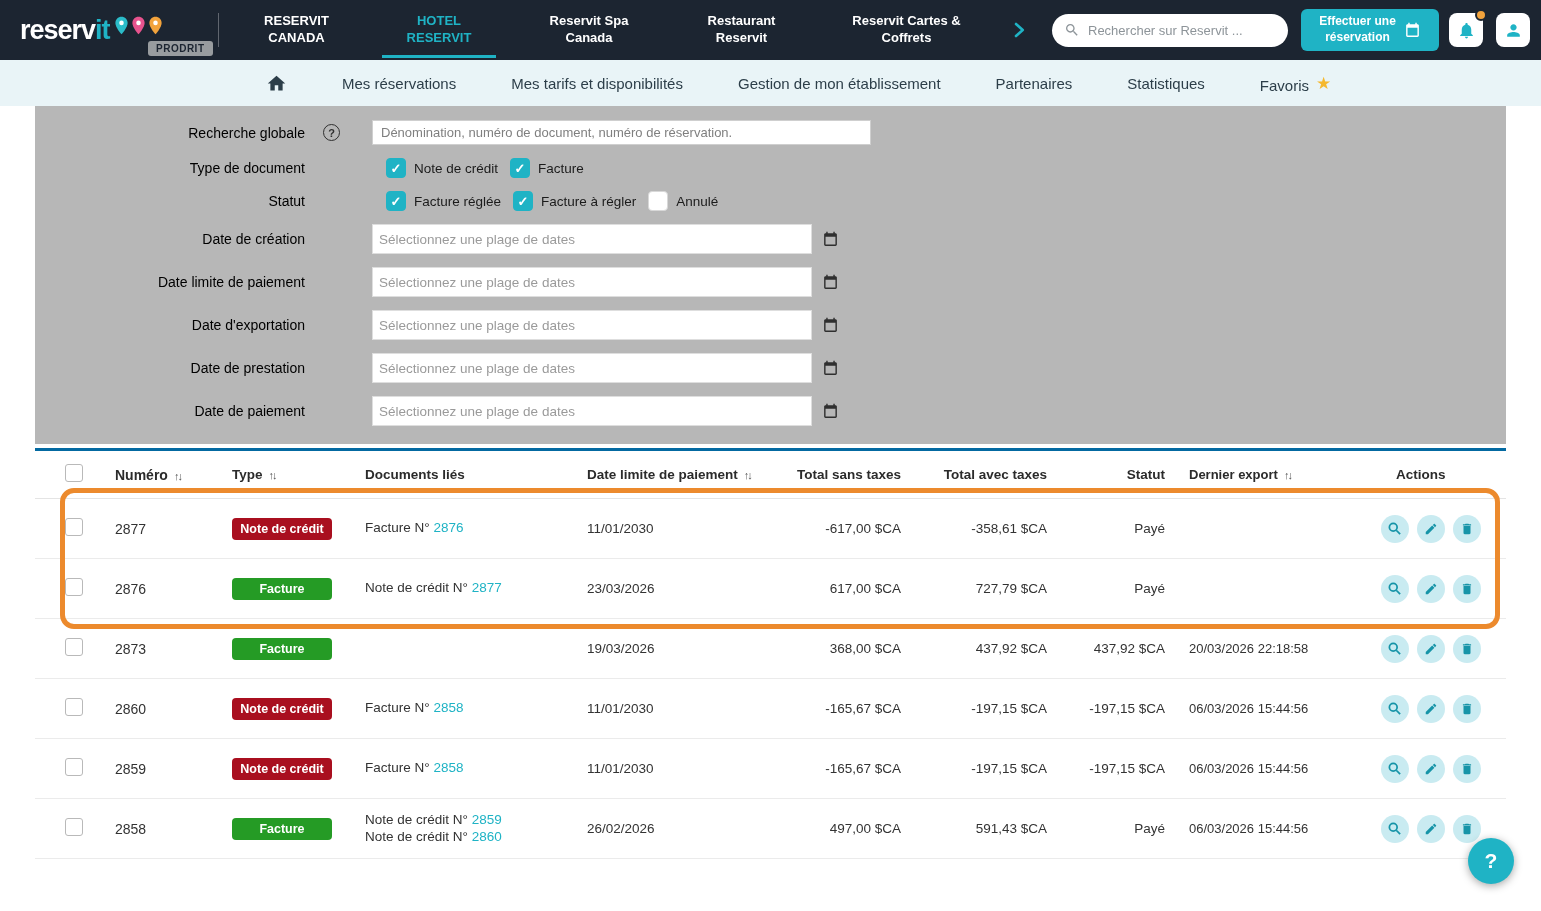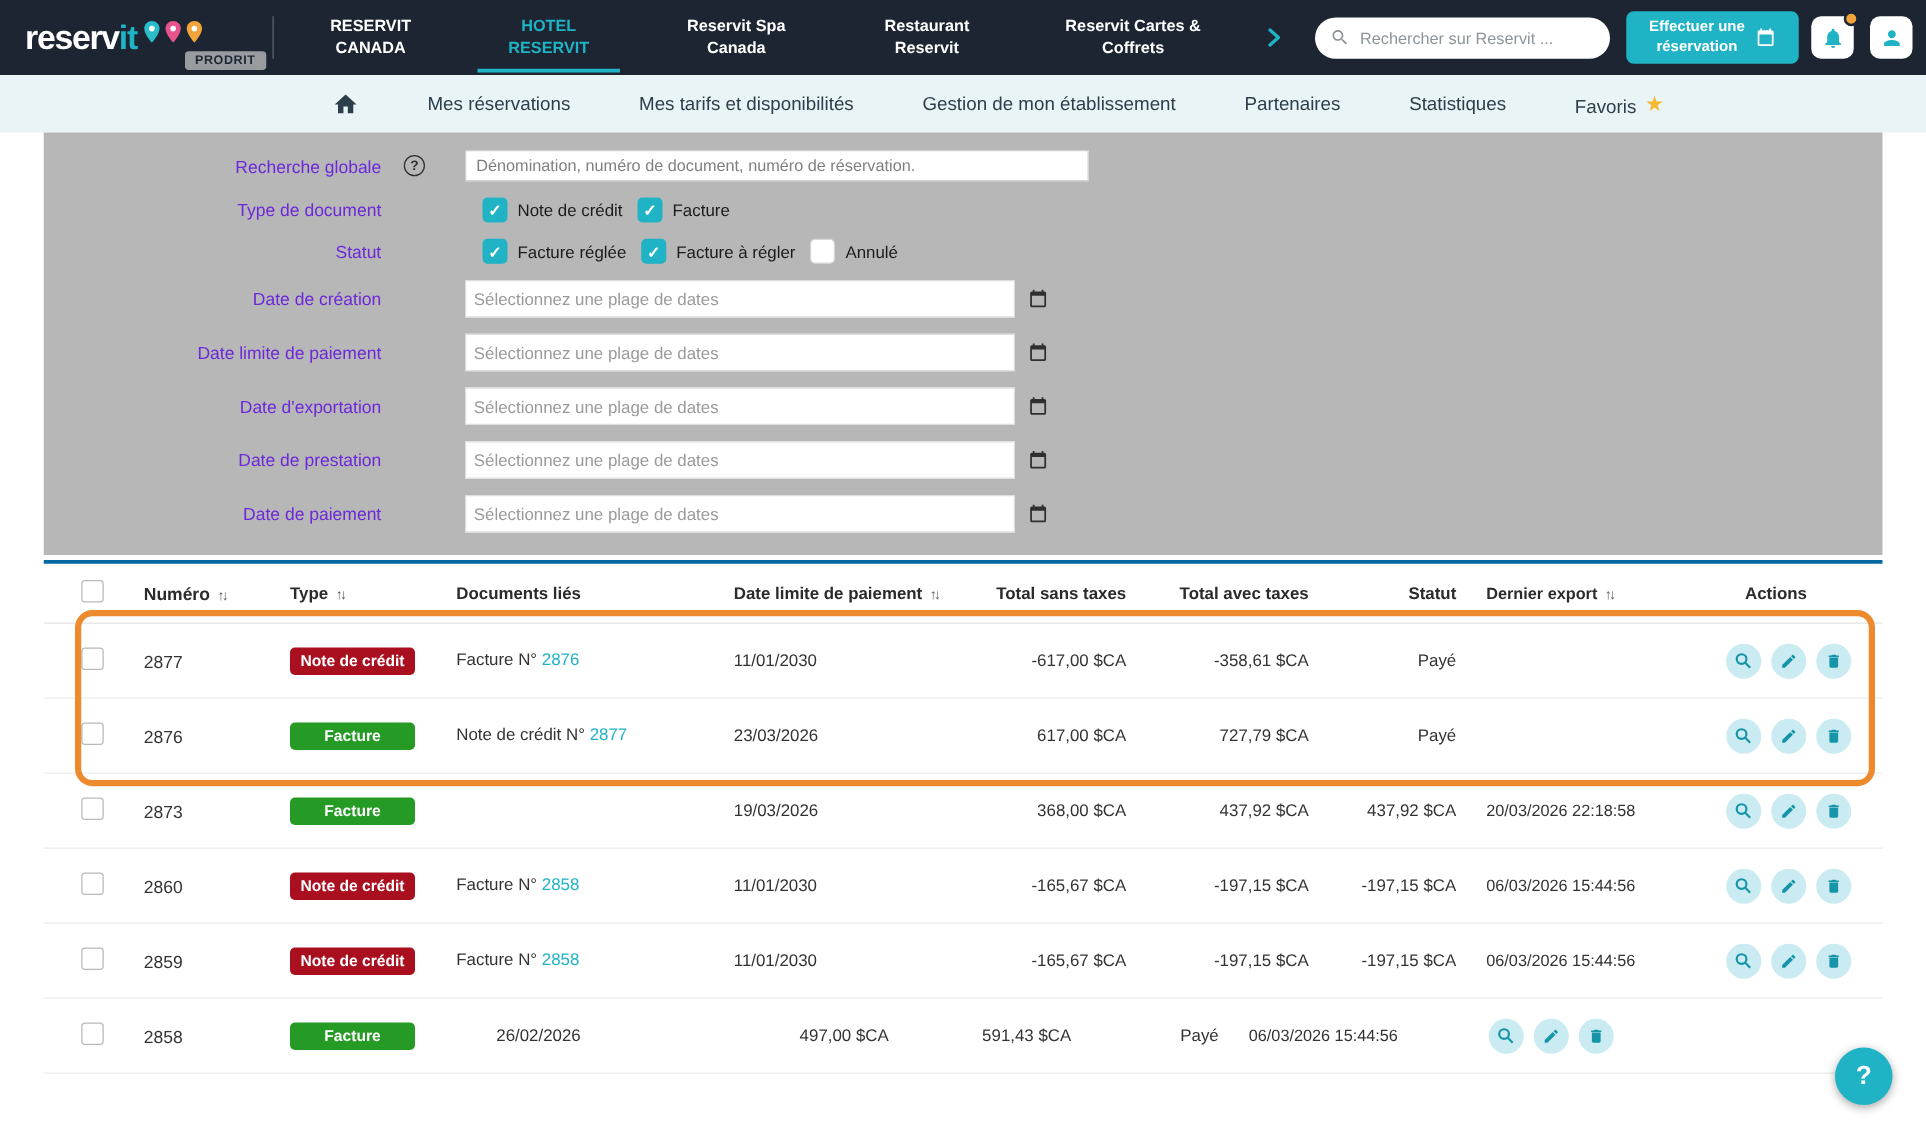--- a/index.html
+++ b/index.html
@@ -46,21 +46,21 @@
   
   .subnav { height: 46px; background: var(--subnav_bg); display: flex; align-items: center; padding-left: 266px; gap: 55px; }
   .subnav-home { display: flex; align-items: center; cursor: pointer; }
   .subnav-item { font-size: 15px; color: #2c3e49; cursor: pointer; white-space: nowrap; display: flex; align-items: flex-end; }
   .subnav-star { color: var(--star); font-size: 17px; margin-left: 7px; }
 
   
   .filters { margin: 0 35px; background: var(--panel_grey); padding: 14px 0 18px; }
   .f-row { display: flex; align-items: center; margin-bottom: 13px; }
   .f-row:last-child { margin-bottom: 0; }
-  .f-label { width: 270px; text-align: right; font-size: 14px; color: #6d28d9; flex-shrink: 0; }
+  .f-label { width: 270px; text-align: right; font-size: 14px; color: #000000; flex-shrink: 0; }
   .f-gap { width: 67px; display: flex; align-items: center; padding-left: 18px; flex-shrink: 0; }
   .help-circle { width: 17px; height: 17px; border-radius: 50%; border: 1px solid #2f2f2f; color: #2f2f2f; font-size: 11px; font-weight: bold; display: flex; align-items: center; justify-content: center; cursor: pointer; }
   .f-input { width: 499px; height: 25px; border: 1px solid #cfcfcf; font-size: 13px; padding: 0 8px; color: #333; }
   .f-input::placeholder { color: #7f7f7f; }
   .date-input { width: 440px; height: 30px; border: 1px solid #dedede; font-size: 13.5px; padding: 0 6px; color: #333; }
   .date-input::placeholder { color: #9a9a9a; }
   .cal-icon { margin-left: 10px; color: #2f2f2f; display: flex; cursor: pointer; }
   .cb-group { display: flex; align-items: center; padding-left: 14px; }
   .cb-opt { display: flex; align-items: center; margin-right: 12px; cursor: pointer; }
   .fcb { width: 20px; height: 20px; border-radius: 4px; background: #fff; border: 1px solid #d8d8d8; display: flex; align-items: center; justify-content: center; }
@@ -464,20 +464,24 @@
             <svg viewBox="0 0 24 24" width="14" height="14" fill="currentColor">
               <path d="M6 19c0 1.1.9 2 2 2h8c1.1 0 2-.9 2-2V7H6v12zM19 4h-3.5l-1-1h-5l-1 1H5v2h14V4z"></path>
             </svg>
           </button>
         </div>
       </div>
       <div class="trow">
         <div class="col c-check"><span class="cb"></span></div>
         <div class="col c-num">2858</div>
         <div class="col c-type"><span class="badge facture">Facture</span></div>
+        <div class="col c-docs">
+          <div class="doc-line"><span>Note de crédit N° </span><span class="doc-link">2859</span></div>
+          <div class="doc-line"><span>Note de crédit N° </span><span class="doc-link">2860</span></div>
+        </div>
         <div class="col c-datelim">26/02/2026</div>
         <div class="col c-ht">497,00 $CA</div>
         <div class="col c-ttc">591,43 $CA</div>
         <div class="col c-statut">Payé</div>
         <div class="col c-export">06/03/2026 15:44:56</div>
         <div class="col c-actions">
           <button class="act-btn">
             <svg viewBox="0 0 24 24" width="15" height="15" fill="none" stroke="currentColor" stroke-width="2.8">
               <circle cx="10" cy="10" r="6.2"></circle>
               <line x1="14.8" y1="14.8" x2="21" y2="21"></line>

